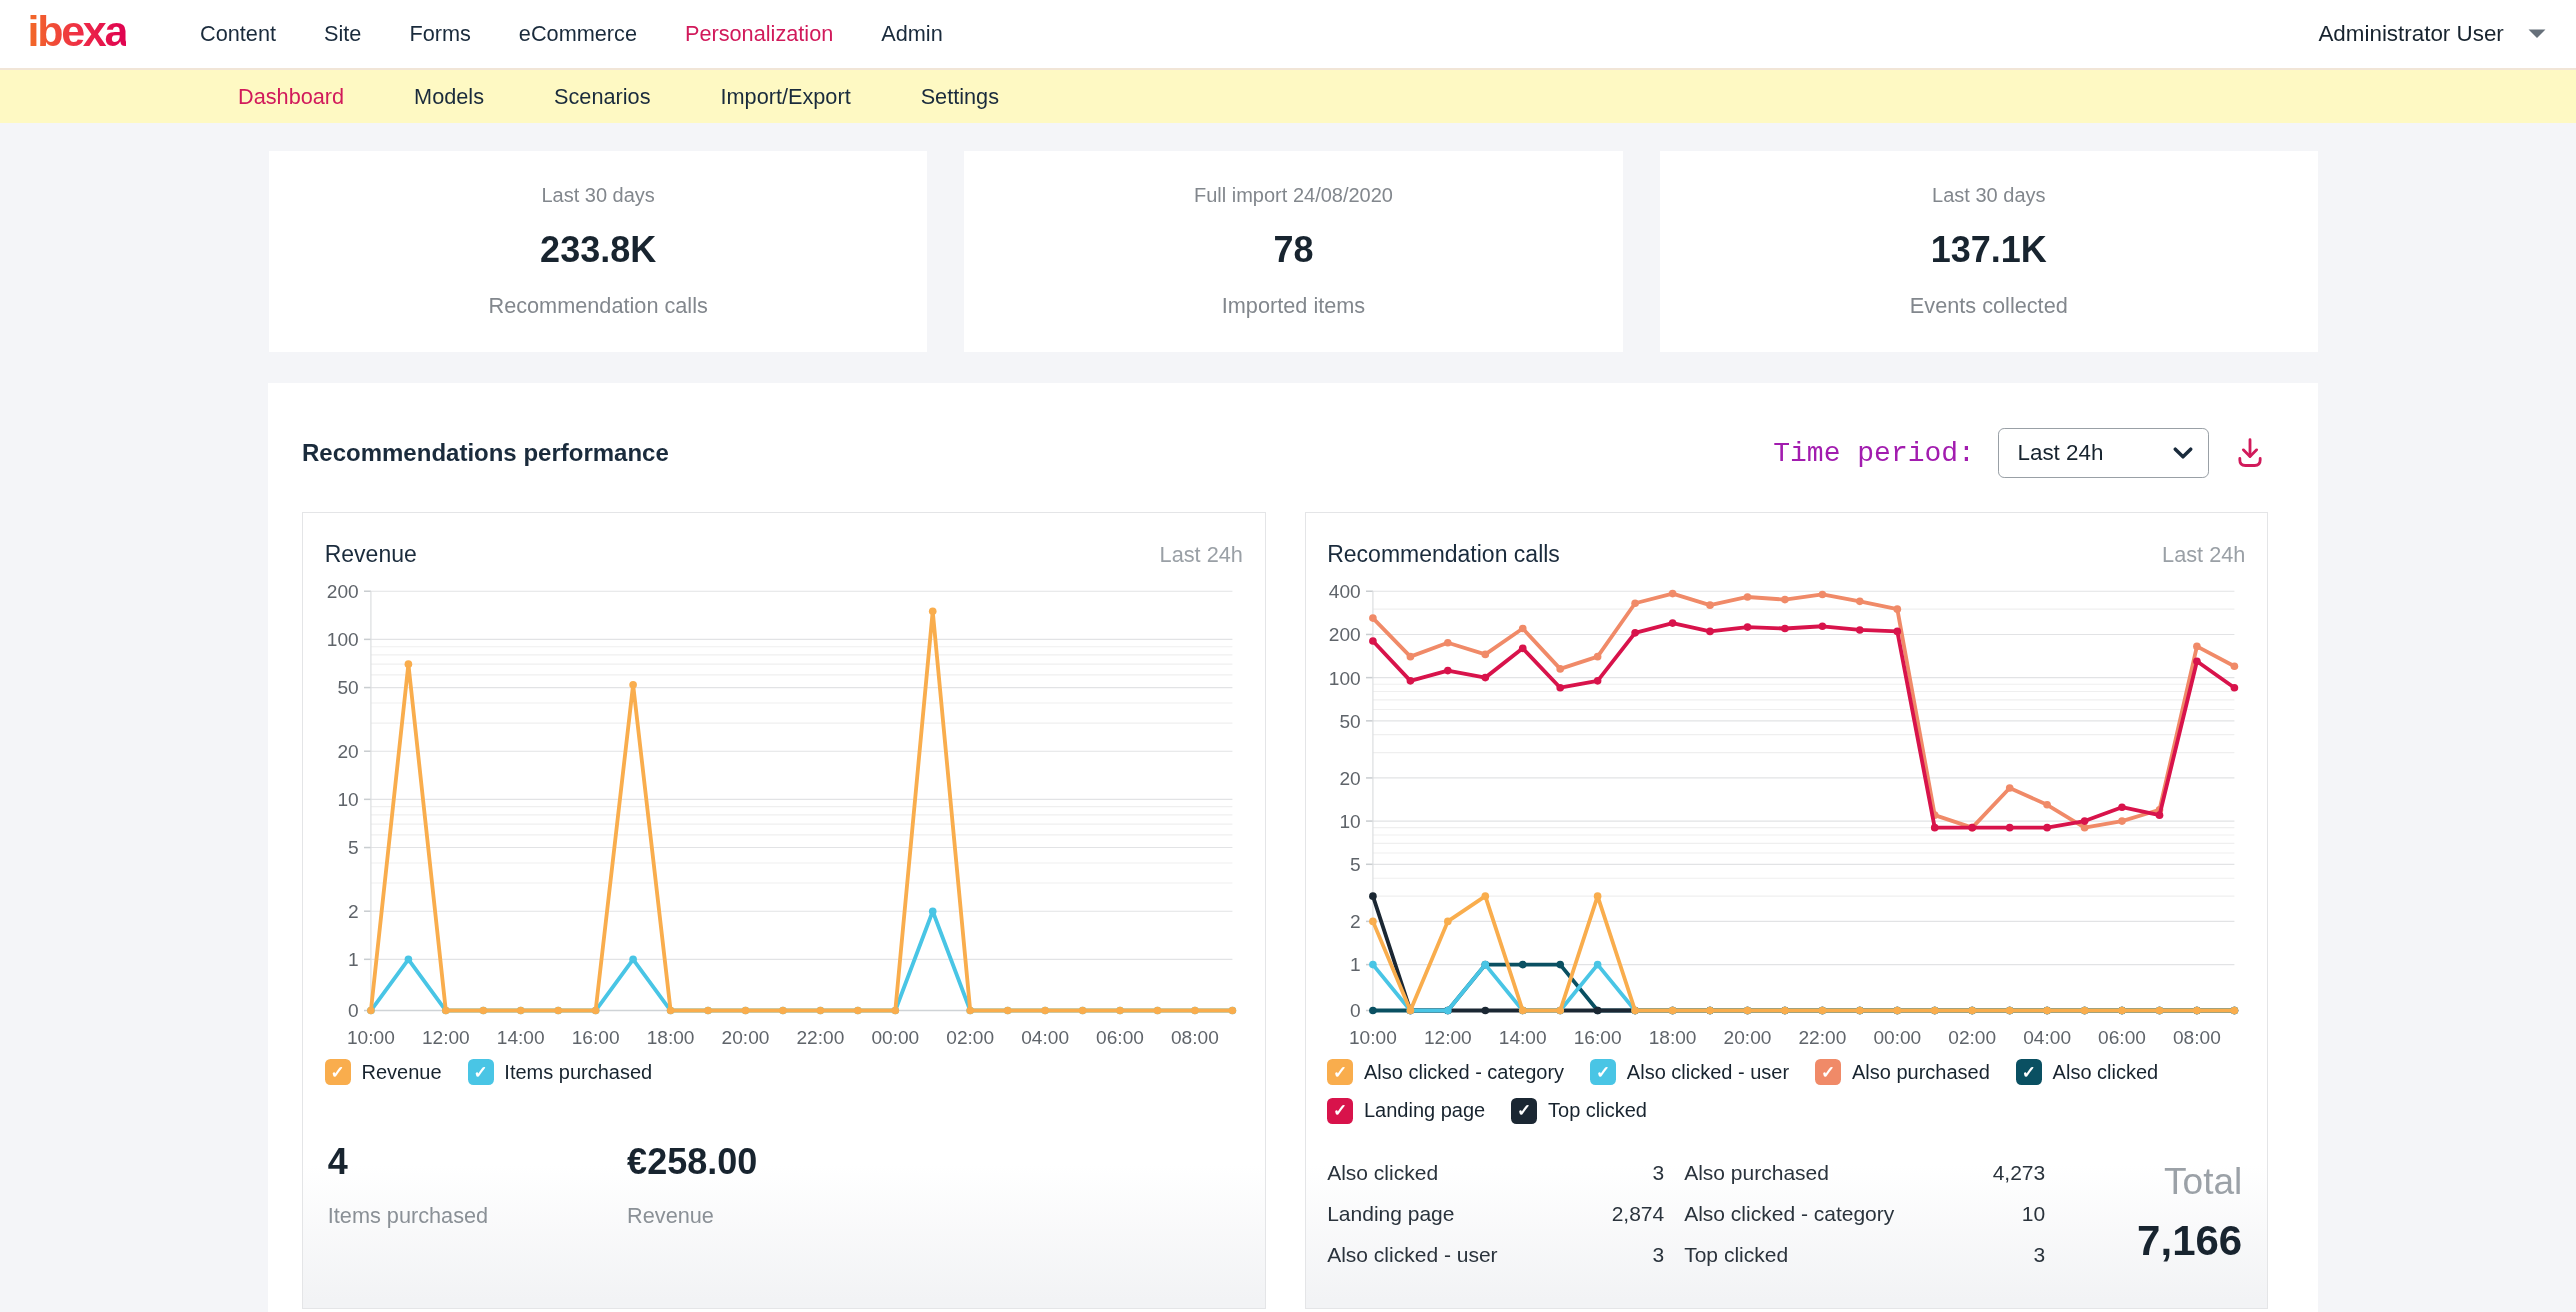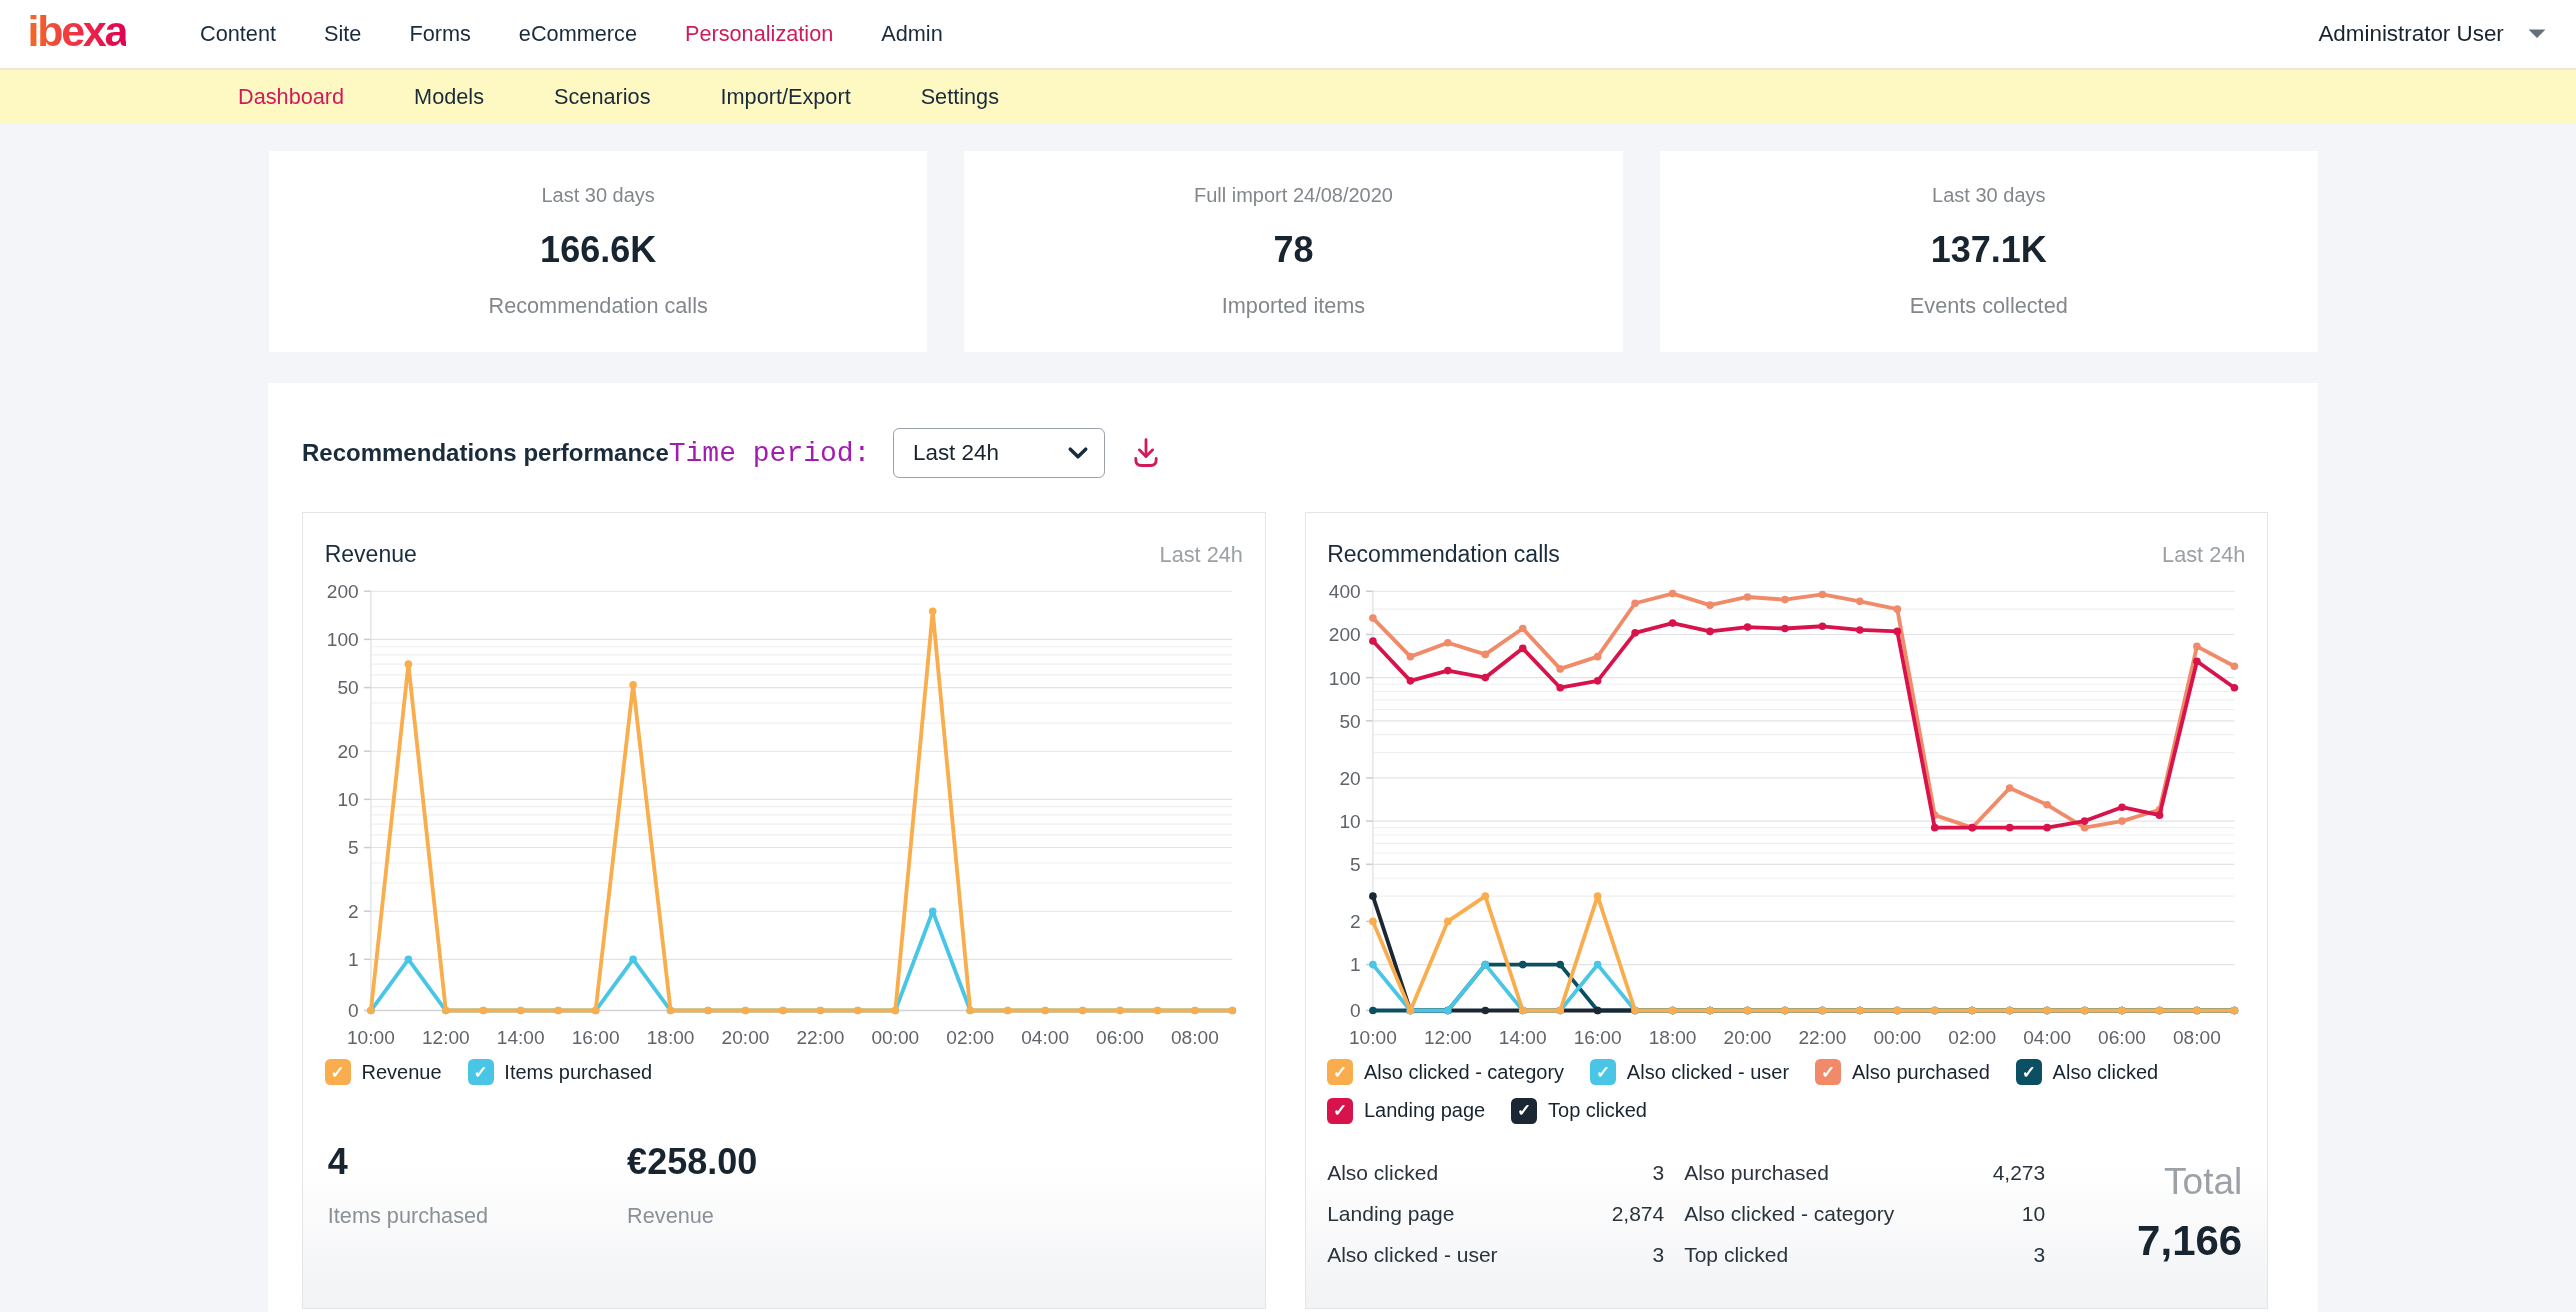--- a/index.html
+++ b/index.html
@@ -27,21 +27,21 @@
   .content{padding-top:28px;}
   .cards{display:flex;gap:37px;margin:0 258px 0 269px;}
   .card{flex:1;background:#fff;height:201px;display:flex;flex-direction:column;
     align-items:center;justify-content:center;text-align:left;}
   .card .cap{font-size:20px;color:#82878d;}
   .card .val{font-size:36px;font-weight:700;margin:21.7px 0;color:#18242f;}
   .card .lbl{font-size:21.7px;color:#82878d;}
   
   .panel{margin:31px 258px 0 268px;background:#fff;height:930px;
     padding:45px 50px 0 34px;box-sizing:border-box;overflow:hidden;}
-  .panel-head{display:flex;align-items:center;}
+  .panel-head{display:flex;align-items:center;justify-content:space-between;}
   .panel-head h2{margin:0;font-size:24px;font-weight:700;color:#1a2b3c;}
   .period{display:flex;align-items:center;gap:23px;}
   .period .plabel{font-size:28px;color:#a21caf;font-family:Liberation Mono, monospace;}
   .select{width:175px;height:48px;border:1.5px solid #99a0a6;border-radius:6.2px;
     display:flex;align-items:center;justify-content:space-between;
     padding:0 15.5px 0 18.6px;font-size:22.4px;cursor:pointer;background:#fff;box-sizing:content-box;}
   .dl{cursor:pointer;display:flex;align-items:center;}
   
   .charts{display:flex;gap:39px;margin-top:34px;}
   .chart-card{flex:1;border:0.8px solid #e4e5e7;
@@ -93,21 +93,21 @@
     <span class="nav-item">Scenarios</span>
     <span class="nav-item">Import/Export</span>
     <span class="nav-item">Settings</span>
   </nav>
 
 <main class="content">
 
   <section class="cards" id="statcards">
       <div class="card">
         <div class="cap">Last 30 days</div>
-        <div class="val">166.6K</div>
+        <div class="val">233.8K</div>
         <div class="lbl">Recommendation calls</div>
       </div>
       <div class="card">
         <div class="cap">Full import 24/08/2020</div>
         <div class="val">78</div>
         <div class="lbl">Imported items</div>
       </div>
       <div class="card">
         <div class="cap">Last 30 days</div>
         <div class="val">137.1K</div>

